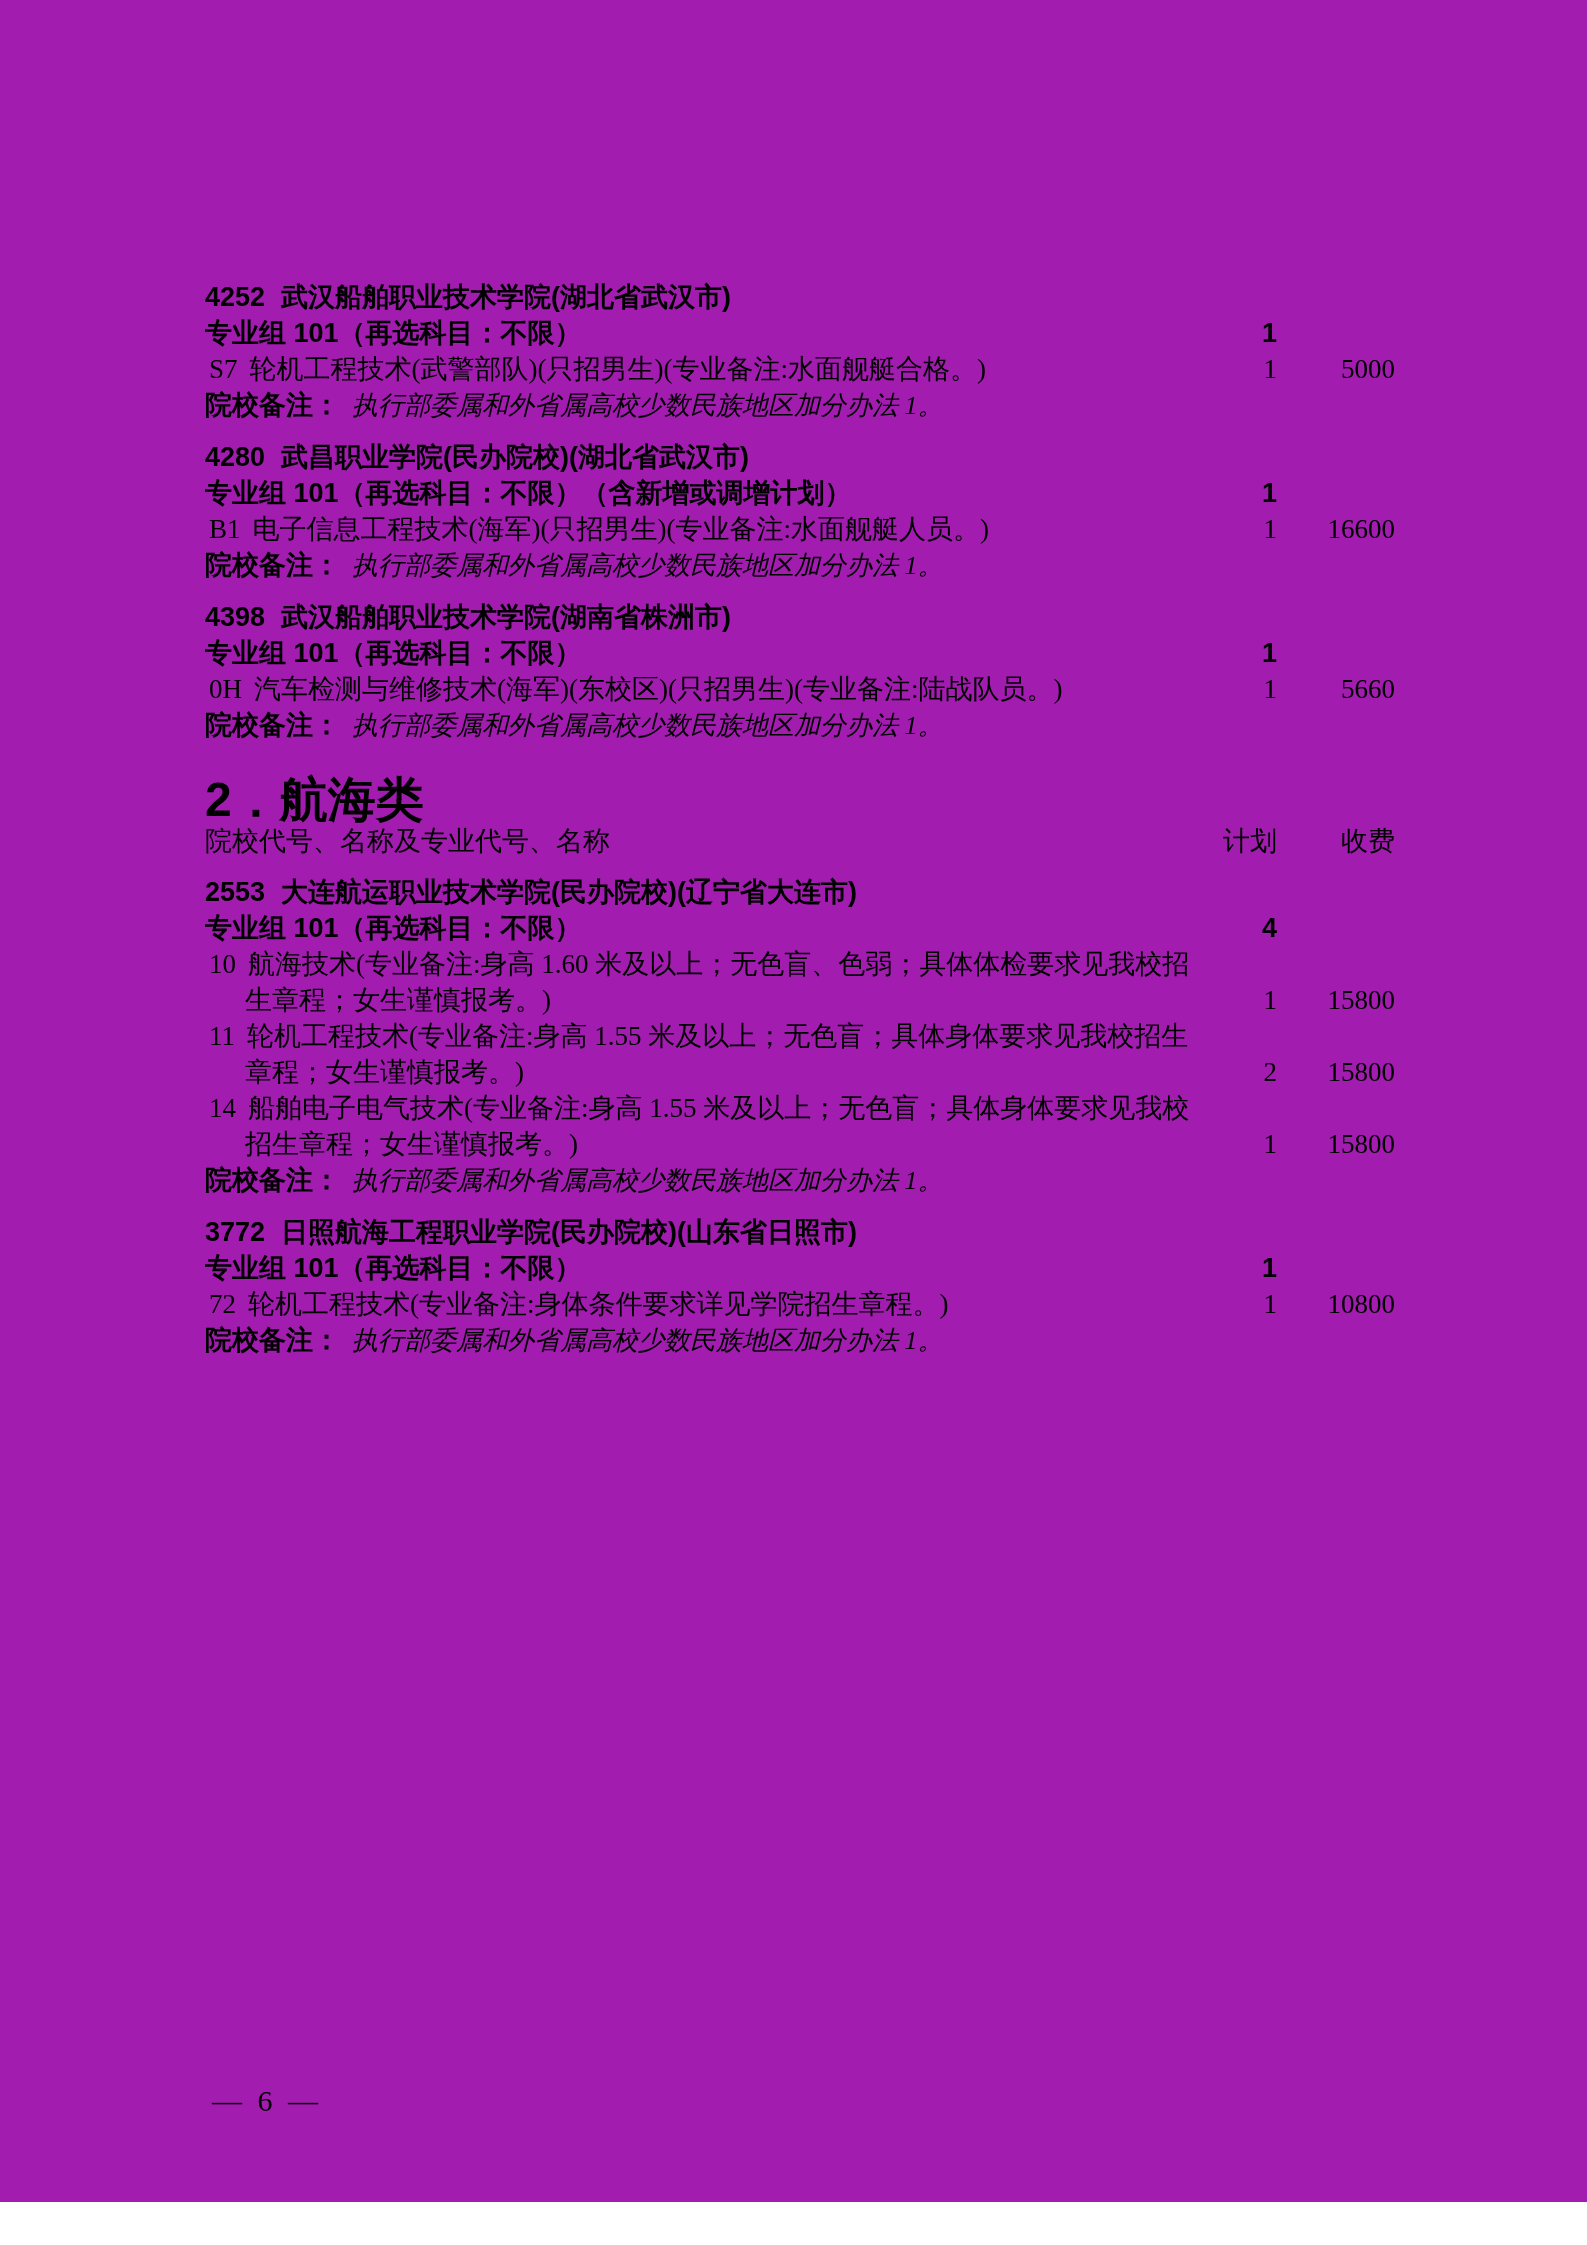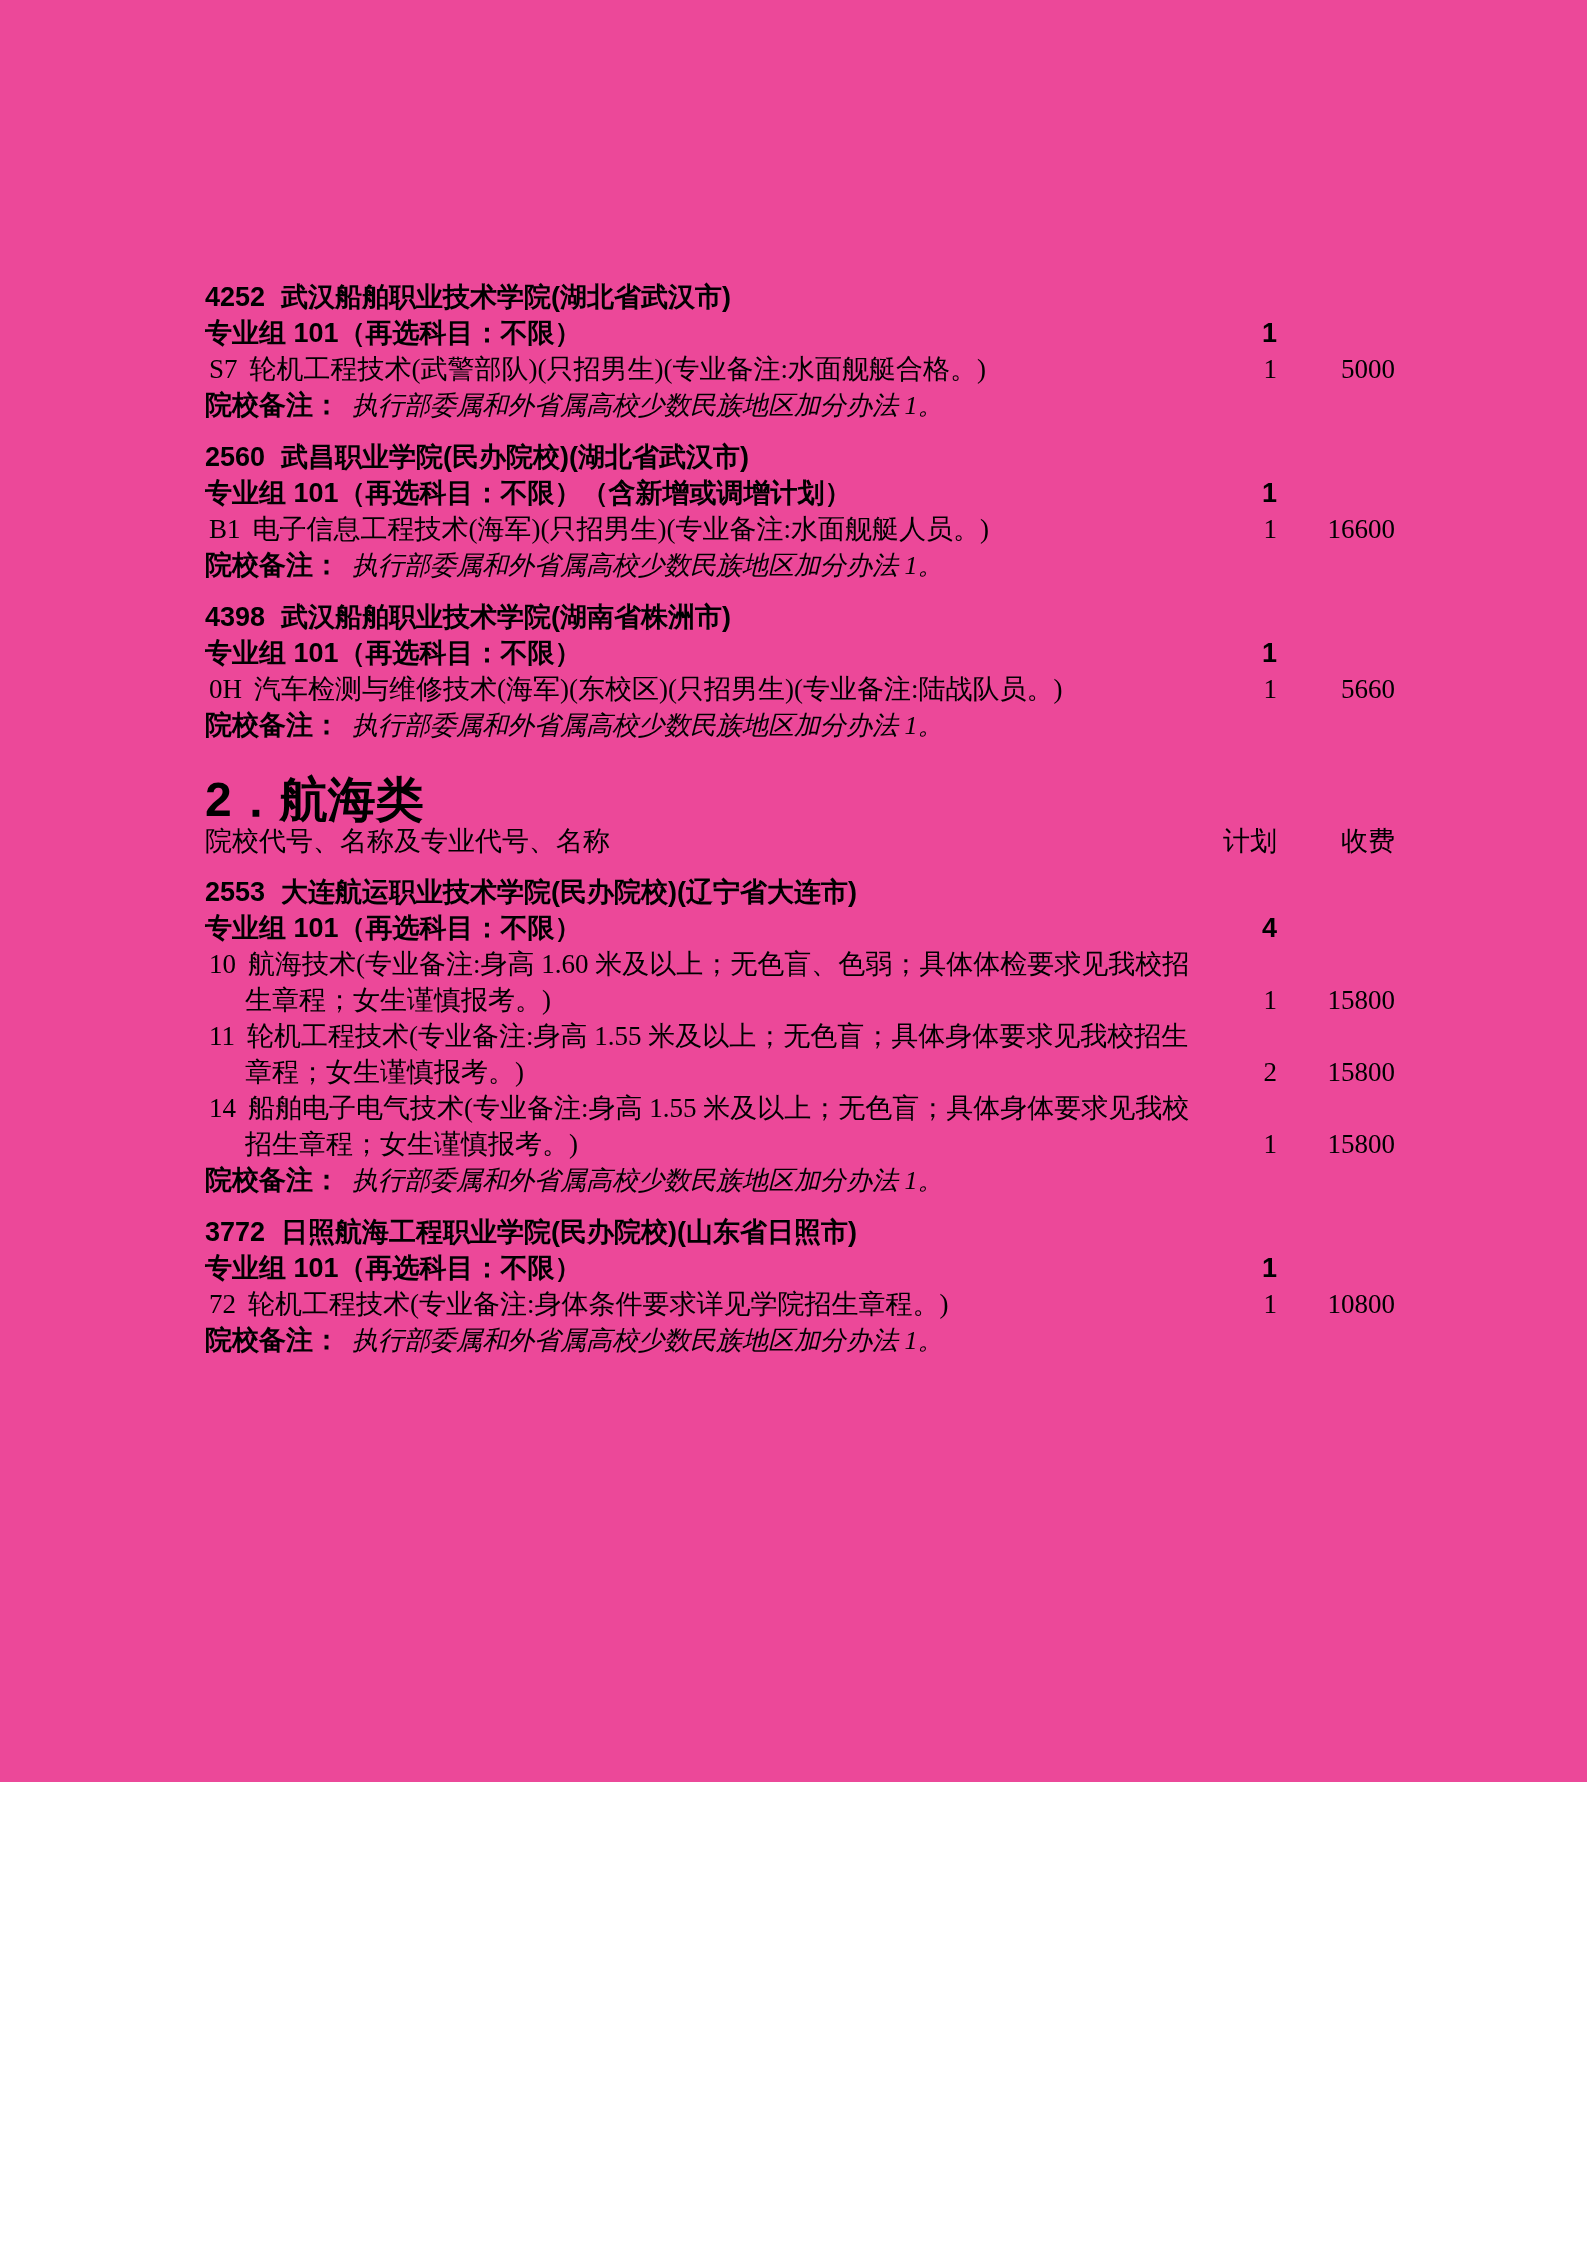--- a/index.html
+++ b/index.html
@@ -1,16 +1,16 @@
 <!DOCTYPE html>
 <html><head>
 <meta charset="utf-8">
 <style>
   html,body{margin:0;padding:0;background:#fff;}
-  .page{position:relative;width:1587px;height:1782px;background:#ec4899;color:#000;overflow:hidden;}
+  .page{position:relative;width:1587px;height:2202px;background:#a21caf;color:#000;overflow:hidden;}
   .content{position:absolute;left:205px;top:279px;width:1190px;}
   .line{display:flex;align-items:flex-end;font-size:27px;line-height:36px;}
   .txt{flex:1 1 auto;min-width:0;}
   .plan{width:62px;text-align:right;flex:0 0 auto;}
   .fee{width:118px;text-align:right;flex:0 0 auto;}
   .block{margin-bottom:15px;}
 
   .school .txt{font-family:"Liberation Sans",sans-serif;font-weight:700;}
   .school .code{margin-right:16px;}
 
@@ -56,21 +56,21 @@
         <span class="plan">1</span>
         <span class="fee">5000</span>
       </div>
       <div class="line remark">
         <span class="txt"><span class="rlabel">院校备注：</span><span class="rtext">执行部委属和外省属高校少数民族地区加分办法 1。</span></span>
       </div>
     </section>
 
     <section class="block">
       <div class="line school">
-        <span class="txt"><span class="code">2560</span><span>武昌职业学院(民办院校)(湖北省武汉市)</span></span>
+        <span class="txt"><span class="code">4280</span><span>武昌职业学院(民办院校)(湖北省武汉市)</span></span>
       </div>
       <div class="line group">
         <span class="txt">专业组 101（再选科目：不限）（含新增或调增计划）</span>
         <span class="plan">1</span>
         <span class="fee"></span>
       </div>
       <div class="line major">
         <span class="txt">
             <span class="wrap"><span class="mcode">B1</span><span>电子信息工程技术(海军)(只招男生)(专业备注:水面舰艇人员。)</span></span>
           </span>

